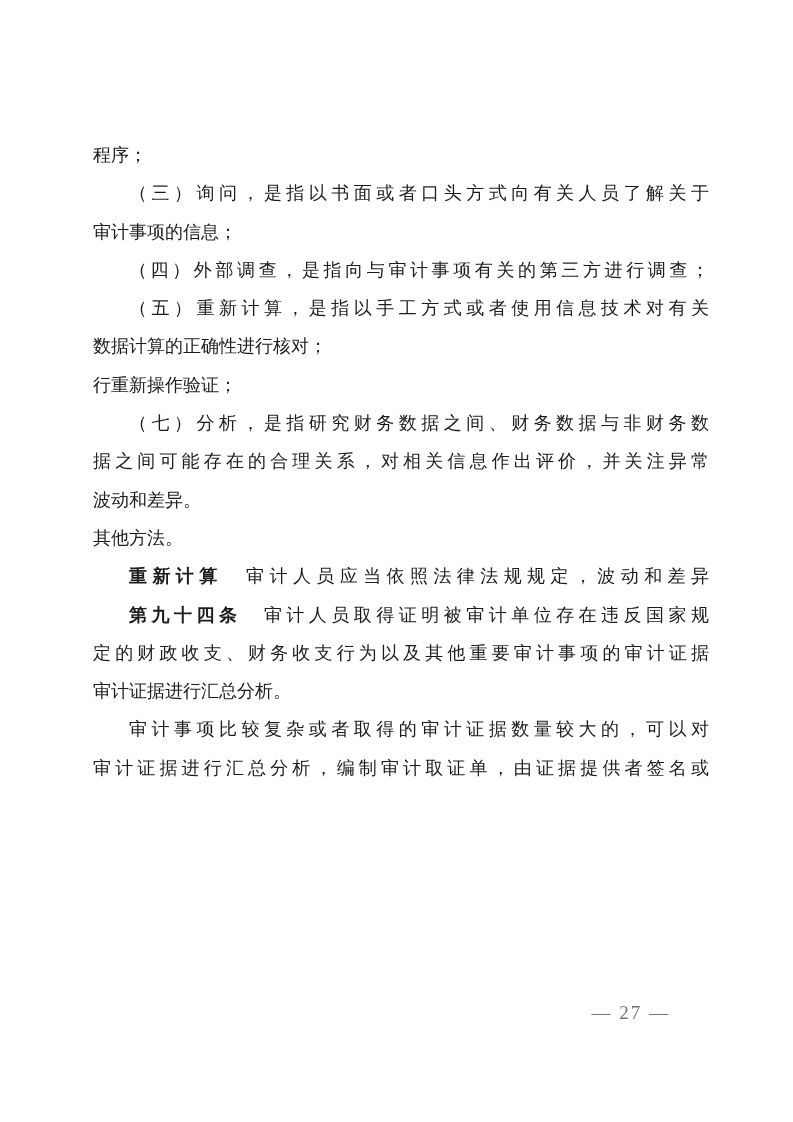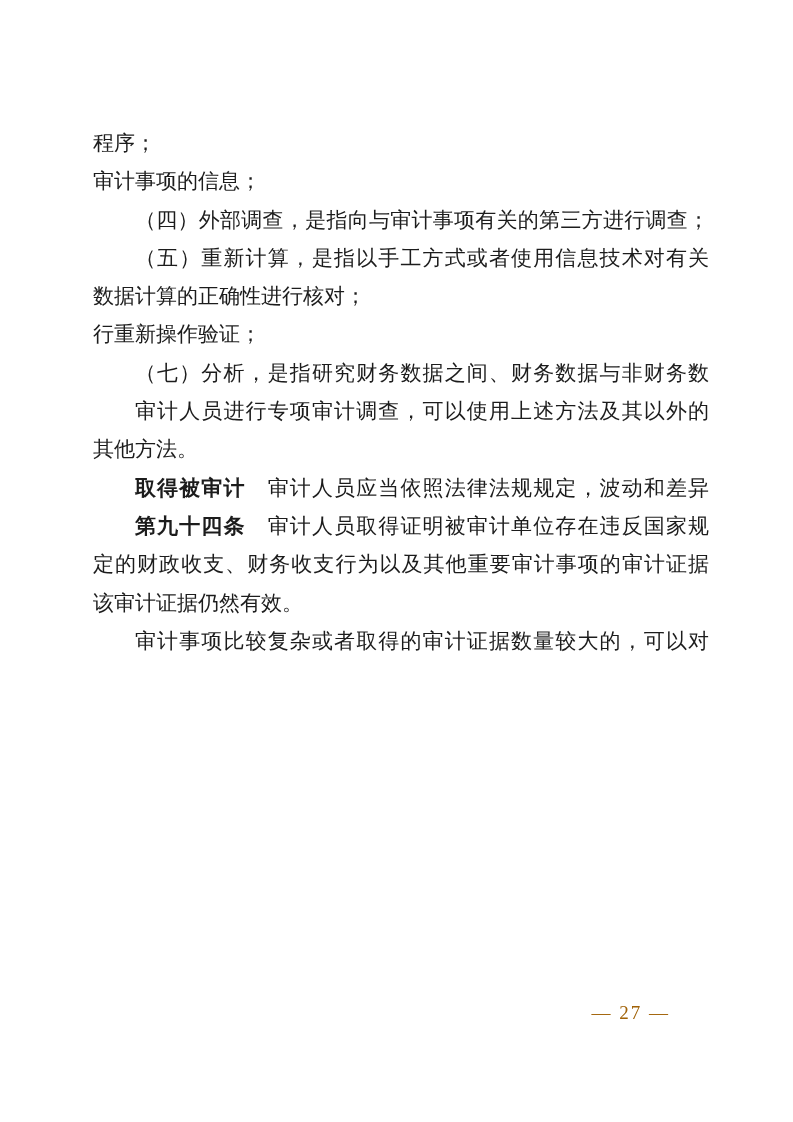--- a/index.html
+++ b/index.html
@@ -12,23 +12,23 @@
     width: 793px;
     height: 1122px;
     background: #ffffff;
     overflow: hidden;
     font-family: "Liberation Serif", "DejaVu Serif", serif;
     color: #1c1c1c;
   }
   .text-block {
     position: absolute;
     left: 93px;
-    top: 124px;
+    top: 136px;
     width: 616px;
-    font-size: 21px;
+    font-size: 18px;
     line-height: 38.3px;
   }
   .line {
     text-align: justify;
     text-align-last: left;
     white-space: normal;
   }
   .line.fill {
     text-align-last: justify;
   }
@@ -39,38 +39,41 @@
     font-family: "Liberation Sans", "DejaVu Sans", sans-serif;
     font-weight: 700;
   }
   .footer {
     position: absolute;
     top: 1000px;
     right: 123px;
     font-size: 19px;
     line-height: 26px;
     letter-spacing: 2px;
-    color: #a16207;
+    color: #737373;
   }
 </style>
 </head>
 <body>
 
 <div class="page">
   <div class="text-block">
     <div class="line"><span>程序；</span></div>
+    <div class="line indent fill"><span>（三）询问，是指以书面或者口头方式向有关人员了解关于</span></div>
     <div class="line"><span>审计事项的信息；</span></div>
     <div class="line indent fill"><span>（四）外部调查，是指向与审计事项有关的第三方进行调查；</span></div>
     <div class="line indent fill"><span>（五）重新计算，是指以手工方式或者使用信息技术对有关</span></div>
     <div class="line"><span>数据计算的正确性进行核对；</span></div>
     <div class="line"><span>行重新操作验证；</span></div>
     <div class="line indent fill"><span>（七）分析，是指研究财务数据之间、财务数据与非财务数</span></div>
-    <div class="line indent fill"><span>审计人员进行专项审计调查，可以使用上述方法及其以外的</span></div>
+    <div class="line fill"><span>据之间可能存在的合理关系，对相关信息作出评价，并关注异常</span></div>
+    <div class="line"><span>波动和差异。</span></div>
     <div class="line"><span>其他方法。</span></div>
-    <div class="line indent fill"><span class="art">取得被审计</span><span>　审计人员应当依照法律法规规定，波动和差异</span></div>
+    <div class="line indent fill"><span class="art">重新计算</span><span>　审计人员应当依照法律法规规定，波动和差异</span></div>
     <div class="line indent fill"><span class="art">第九十四条</span><span>　审计人员取得证明被审计单位存在违反国家规</span></div>
     <div class="line fill"><span>定的财政收支、财务收支行为以及其他重要审计事项的审计证据</span></div>
-    <div class="line"><span>该审计证据仍然有效。</span></div>
+    <div class="line"><span>审计证据进行汇总分析。</span></div>
     <div class="line indent fill"><span>审计事项比较复杂或者取得的审计证据数量较大的，可以对</span></div>
+    <div class="line fill"><span>审计证据进行汇总分析，编制审计取证单，由证据提供者签名或</span></div>
   </div>
 
   <div class="footer">— 27 —</div>
 </div>
 
 </body></html>

